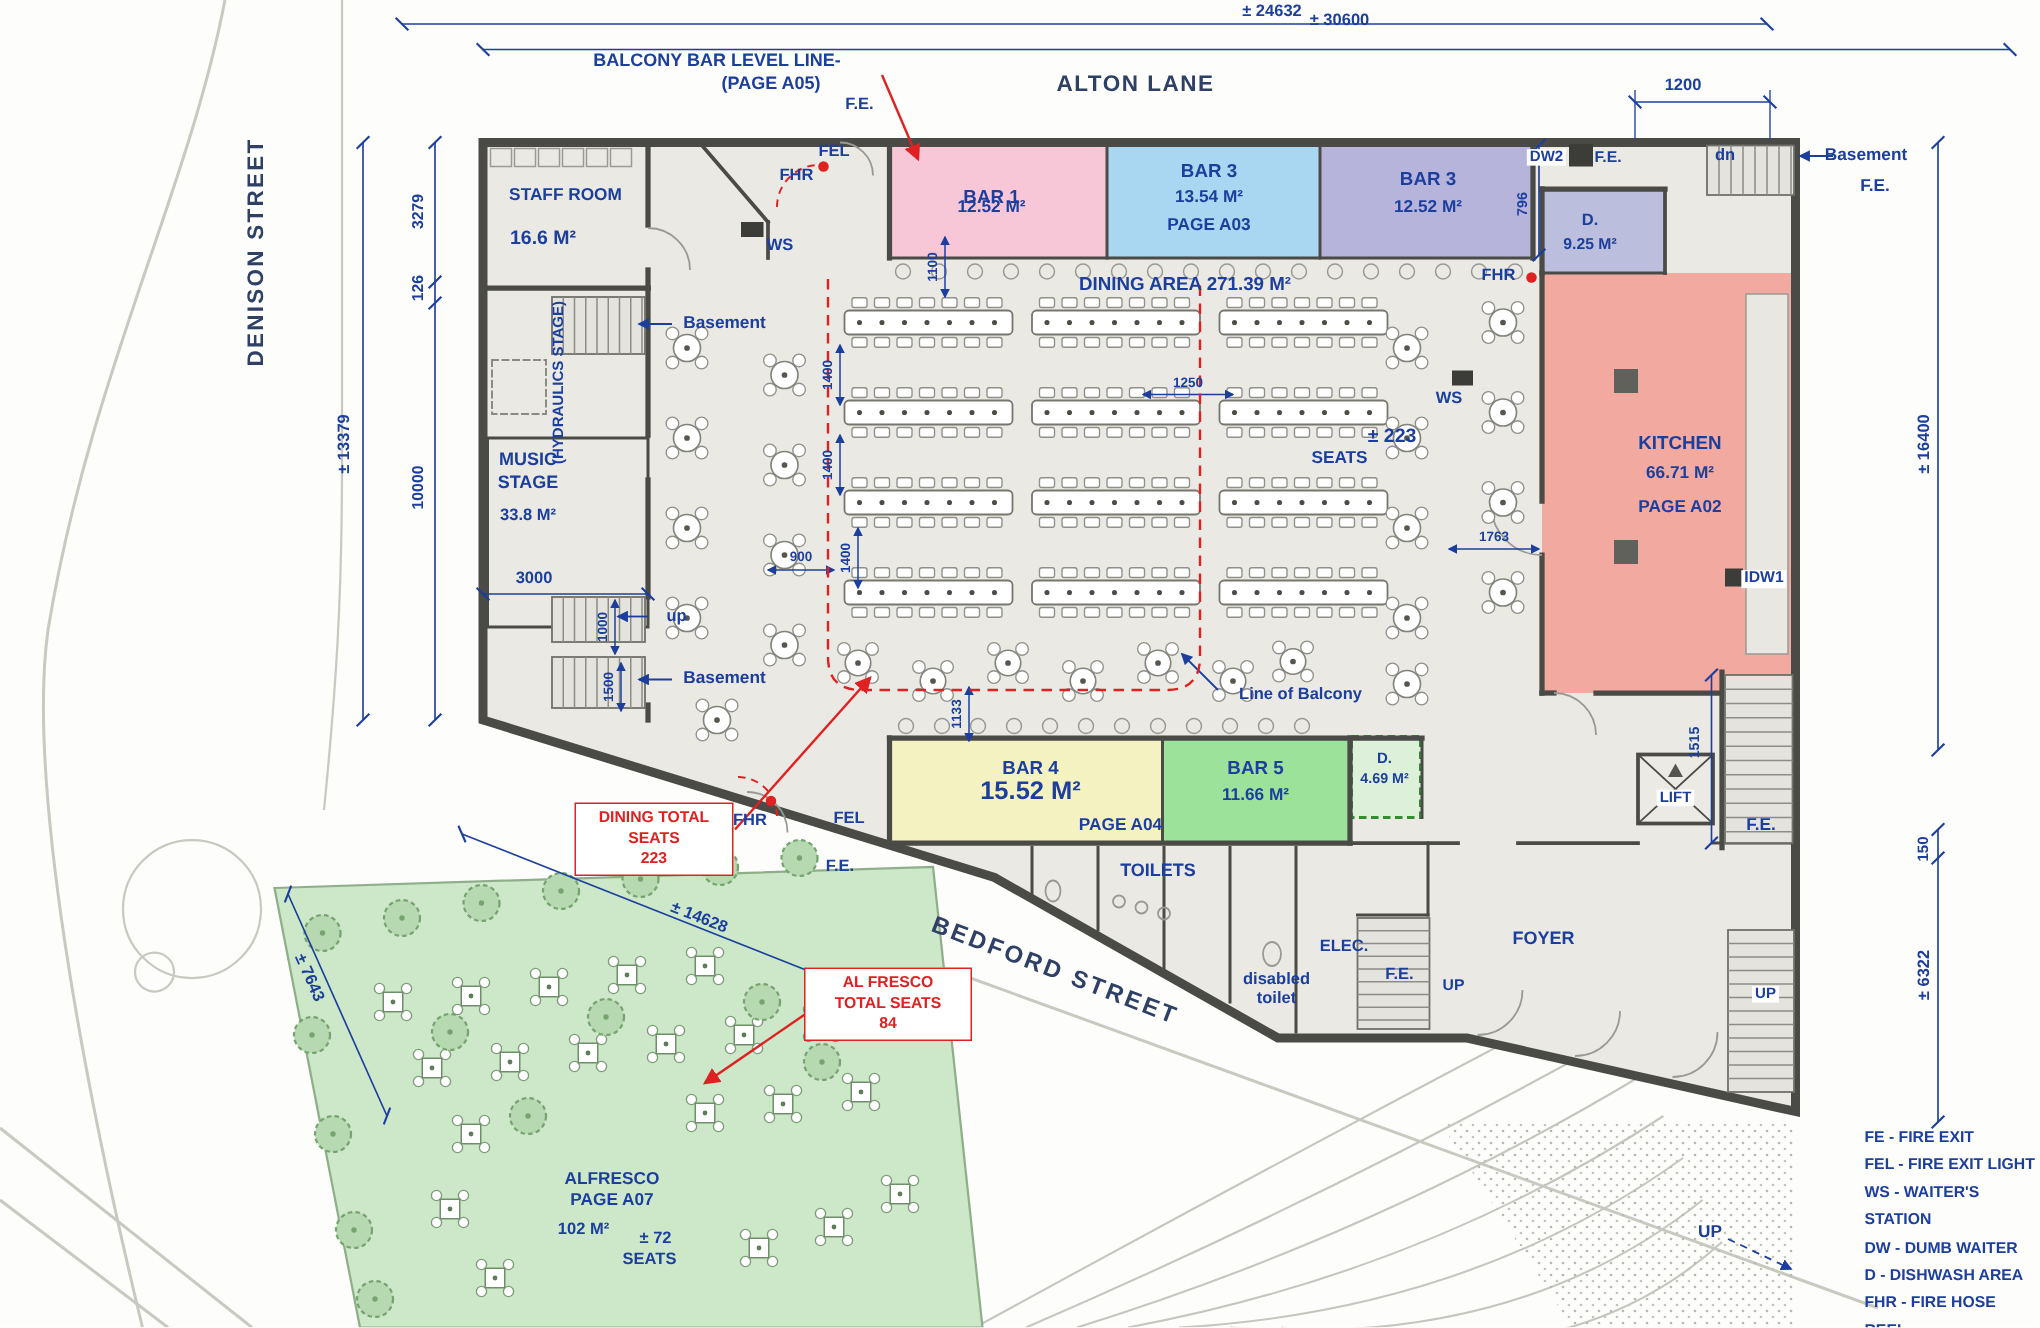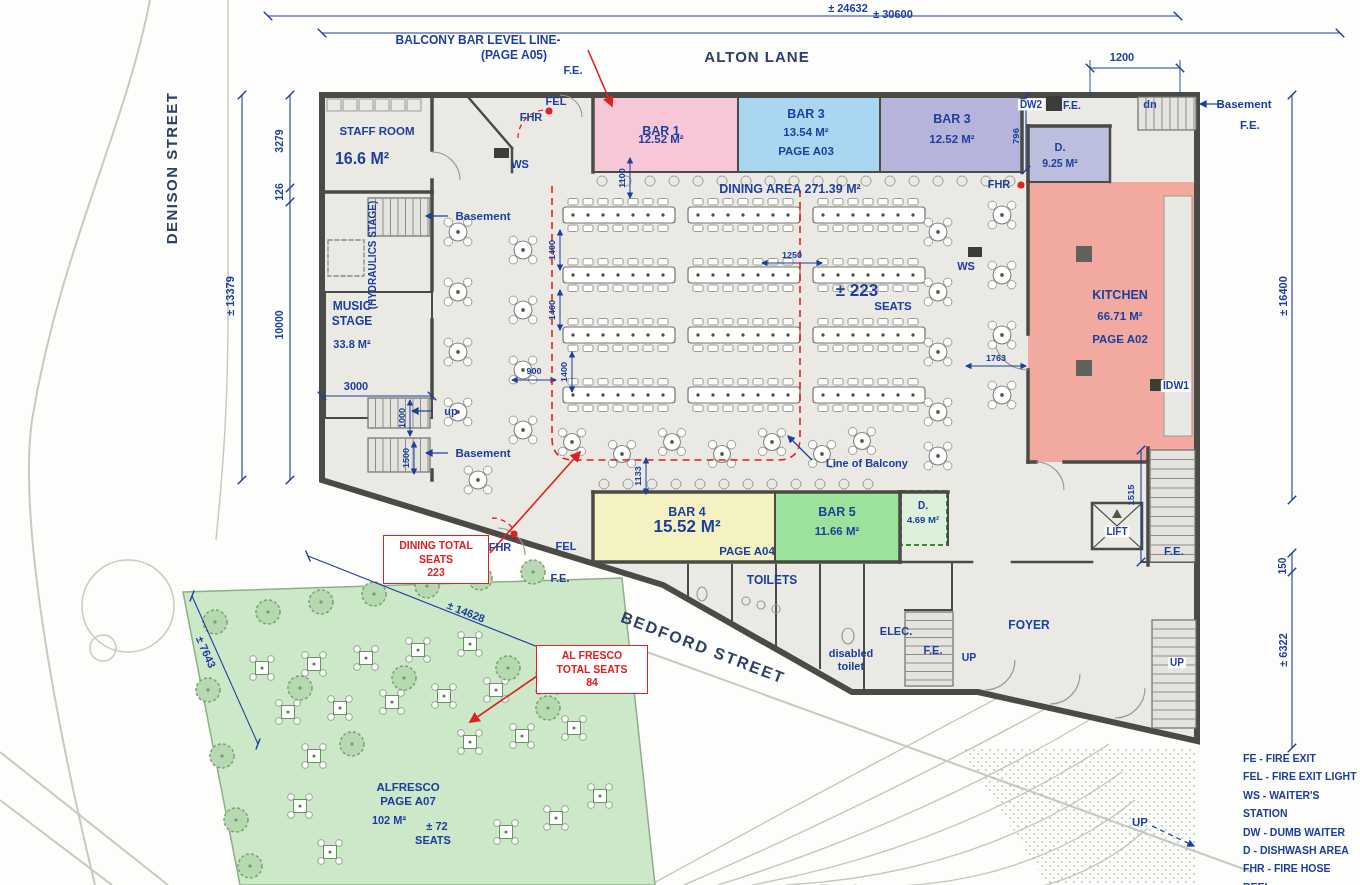--- a/index.html
+++ b/index.html
@@ -901,42 +901,42 @@
 <div class="lbl street" style="left:703px;top:648px;font-size:16px;letter-spacing:2px;transform:translate(-50%,-50%) rotate(21deg)">BEDFORD STREET</div>
 
 <div class="lbl" style="left:478px;top:41px;font-size:12px">BALCONY BAR LEVEL LINE-</div>
 <div class="lbl" style="left:514px;top:56px;font-size:12px">(PAGE A05)</div>
 <div class="lbl" style="left:573px;top:70px;font-size:11px">F.E.</div>
 <div class="lbl" style="left:556px;top:101px;font-size:11px">FEL</div>
 <div class="lbl" style="left:531px;top:117px;font-size:11px">FHR</div>
 <div class="lbl" style="left:520px;top:164px;font-size:11px">WS</div>
 
 <div class="lbl" style="left:377px;top:131px;font-size:11.5px">STAFF ROOM</div>
-<div class="lbl" style="left:362px;top:159px;font-size:16px">16.6 M²</div>
+<div class="lbl" style="left:362px;top:159px;font-size:13px">16.6 M²</div>
 
 <div class="lbl" style="left:661px;top:131px;font-size:12.5px">BAR 1</div>
 <div class="lbl" style="left:661px;top:139px;font-size:11.5px">12.52 M²</div>
 <div class="lbl" style="left:806px;top:114px;font-size:12.5px">BAR 3</div>
 <div class="lbl" style="left:806px;top:132px;font-size:11.5px">13.54 M²</div>
 <div class="lbl" style="left:806px;top:151px;font-size:11.5px">PAGE A03</div>
 <div class="lbl" style="left:952px;top:119px;font-size:12.5px">BAR 3</div>
 <div class="lbl" style="left:952px;top:139px;font-size:11.5px">12.52 M²</div>
 
 <div class="lbl chip" style="left:1031px;top:105px;font-size:10px">DW2</div>
 <div class="lbl" style="left:1072px;top:106px;font-size:10.5px">F.E.</div>
 <div class="lbl" style="left:1150px;top:104px;font-size:11px">dn</div>
 <div class="lbl" style="left:1244px;top:104px;font-size:11.5px">Basement</div>
 <div class="lbl" style="left:1250px;top:125px;font-size:11.5px">F.E.</div>
 
 <div class="lbl" style="left:1060px;top:147px;font-size:11px">D.</div>
 <div class="lbl" style="left:1060px;top:164px;font-size:10.5px">9.25 M²</div>
 <div class="lbl" style="left:999px;top:184px;font-size:11px">FHR</div>
 
 <div class="lbl" style="left:790px;top:189px;font-size:12.5px">DINING AREA 271.39 M²</div>
-<div class="lbl" style="left:857px;top:291px;font-size:17px">± 223</div>
+<div class="lbl" style="left:928px;top:291px;font-size:13px">± 223</div>
 <div class="lbl" style="left:893px;top:306px;font-size:11.5px">SEATS</div>
 
 <div class="lbl" style="left:373px;top:255px;font-size:10px;transform:translate(-50%,-50%) rotate(-90deg)">(HYDRAULICS STAGE)</div>
 <div class="lbl" style="left:352px;top:307px;font-size:12px">MUSIC</div>
 <div class="lbl" style="left:352px;top:322px;font-size:12px">STAGE</div>
 <div class="lbl" style="left:352px;top:344px;font-size:11px">33.8 M²</div>
 
 <div class="lbl" style="left:483px;top:216px;font-size:11.5px">Basement</div>
 <div class="lbl" style="left:483px;top:453px;font-size:11.5px">Basement</div>
 <div class="lbl" style="left:451px;top:411px;font-size:11px">up</div>

